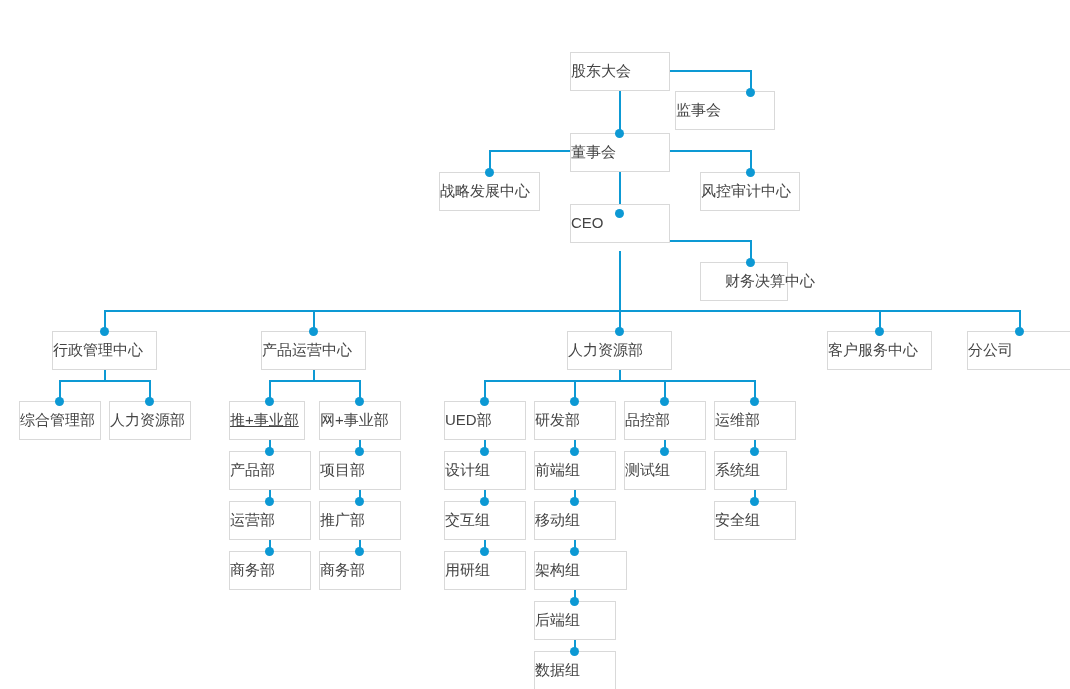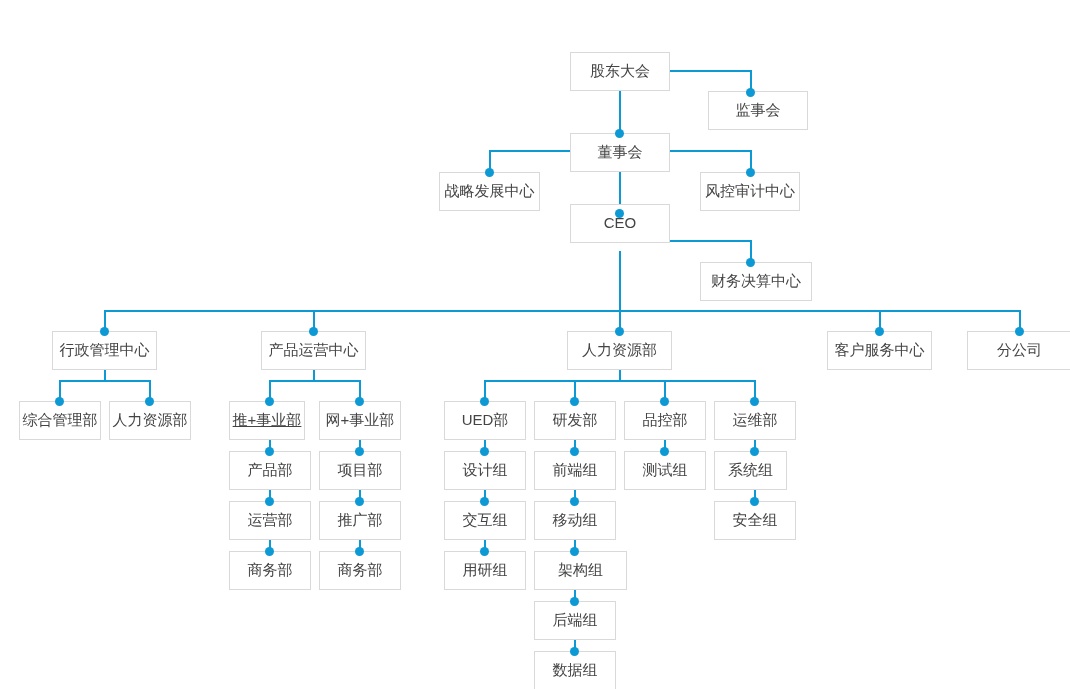--- a/index.html
+++ b/index.html
@@ -21,21 +21,21 @@
   .node {
     position: absolute;
     box-sizing: border-box;
     border: 1px solid #d9d9d9;
     background: #ffffff;
     color: #444444;
     font-size: 15px;
     line-height: 1.1;
     display: flex;
     align-items: center;
-    justify-content: center;
+    justify-content: flex-start;
     text-align: center;
     white-space: nowrap;
     z-index: 3;
   }
   .node-label {
     display: block;
   }
   .edge {
     position: absolute;
     background: #0d99d4;
@@ -162,41 +162,41 @@
   <div class="dot" style="left:480px; top:547px;"></div>
   <div class="dot" style="left:570px; top:547px;"></div>
 
   <div class="dot" style="left:570px; top:597px;"></div>
   <div class="dot" style="left:570px; top:647px;"></div>
 
   <div class="node" style="left:570px; top:52px; width:100px; height:39px;">
     <span class="node-label">股东大会</span>
   </div>
 
-  <div class="node" style="left:708px; top:91px; width:100px; height:39px;">
+  <div class="node" style="left:675px; top:91px; width:100px; height:39px;">
     <span class="node-label">监事会</span>
   </div>
 
   <div class="node" style="left:570px; top:133px; width:100px; height:39px;">
     <span class="node-label">董事会</span>
   </div>
 
   <div class="node" style="left:439px; top:172px; width:101px; height:39px;">
     <span class="node-label">战略发展中心</span>
   </div>
 
   <div class="node" style="left:700px; top:172px; width:100px; height:39px;">
     <span class="node-label">风控审计中心</span>
   </div>
 
   <div class="node" style="left:570px; top:204px; width:100px; height:39px;">
     <span class="node-label">CEO</span>
   </div>
 
-  <div class="node" style="left:700px; top:262px; width:112px; height:39px;">
+  <div class="node" style="left:700px; top:262px; width:88px; height:39px;padding-left:24px;">
     <span class="node-label">财务决算中心</span>
   </div>
 
   <div class="node" style="left:52px; top:331px; width:105px; height:39px;">
     <span class="node-label">行政管理中心</span>
   </div>
 
   <div class="node" style="left:261px; top:331px; width:105px; height:39px;">
     <span class="node-label">产品运营中心</span>
   </div>

